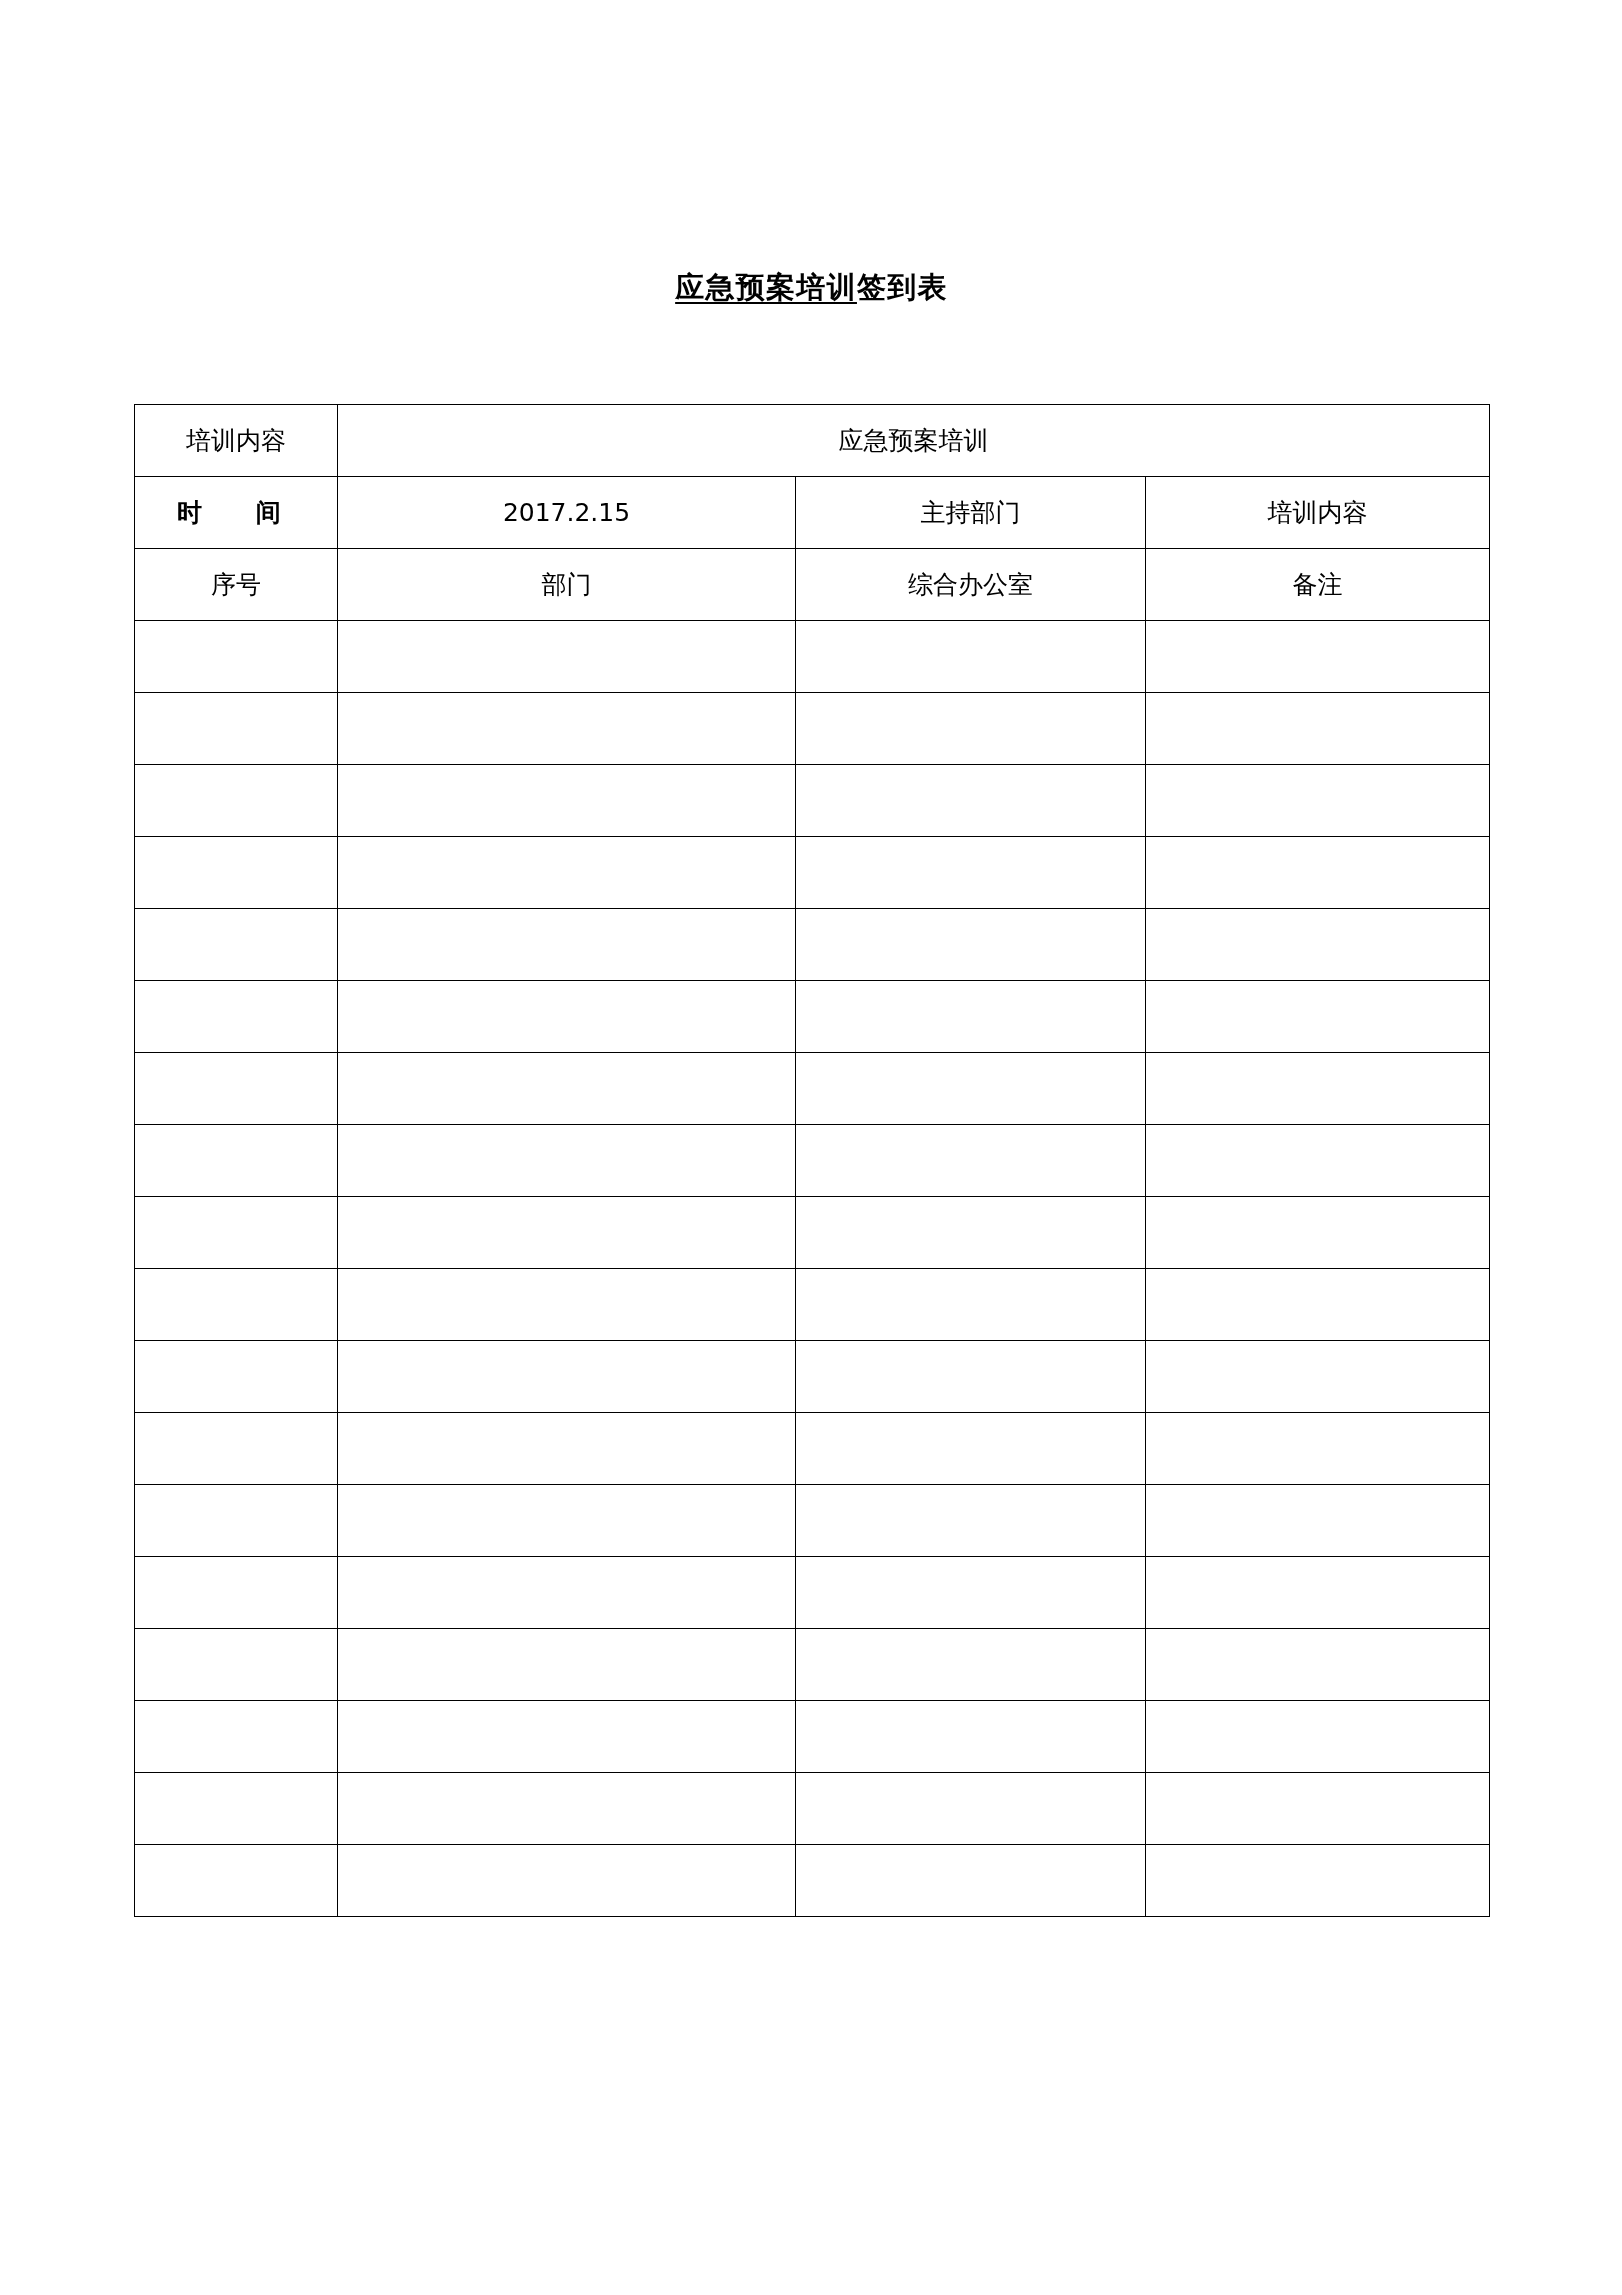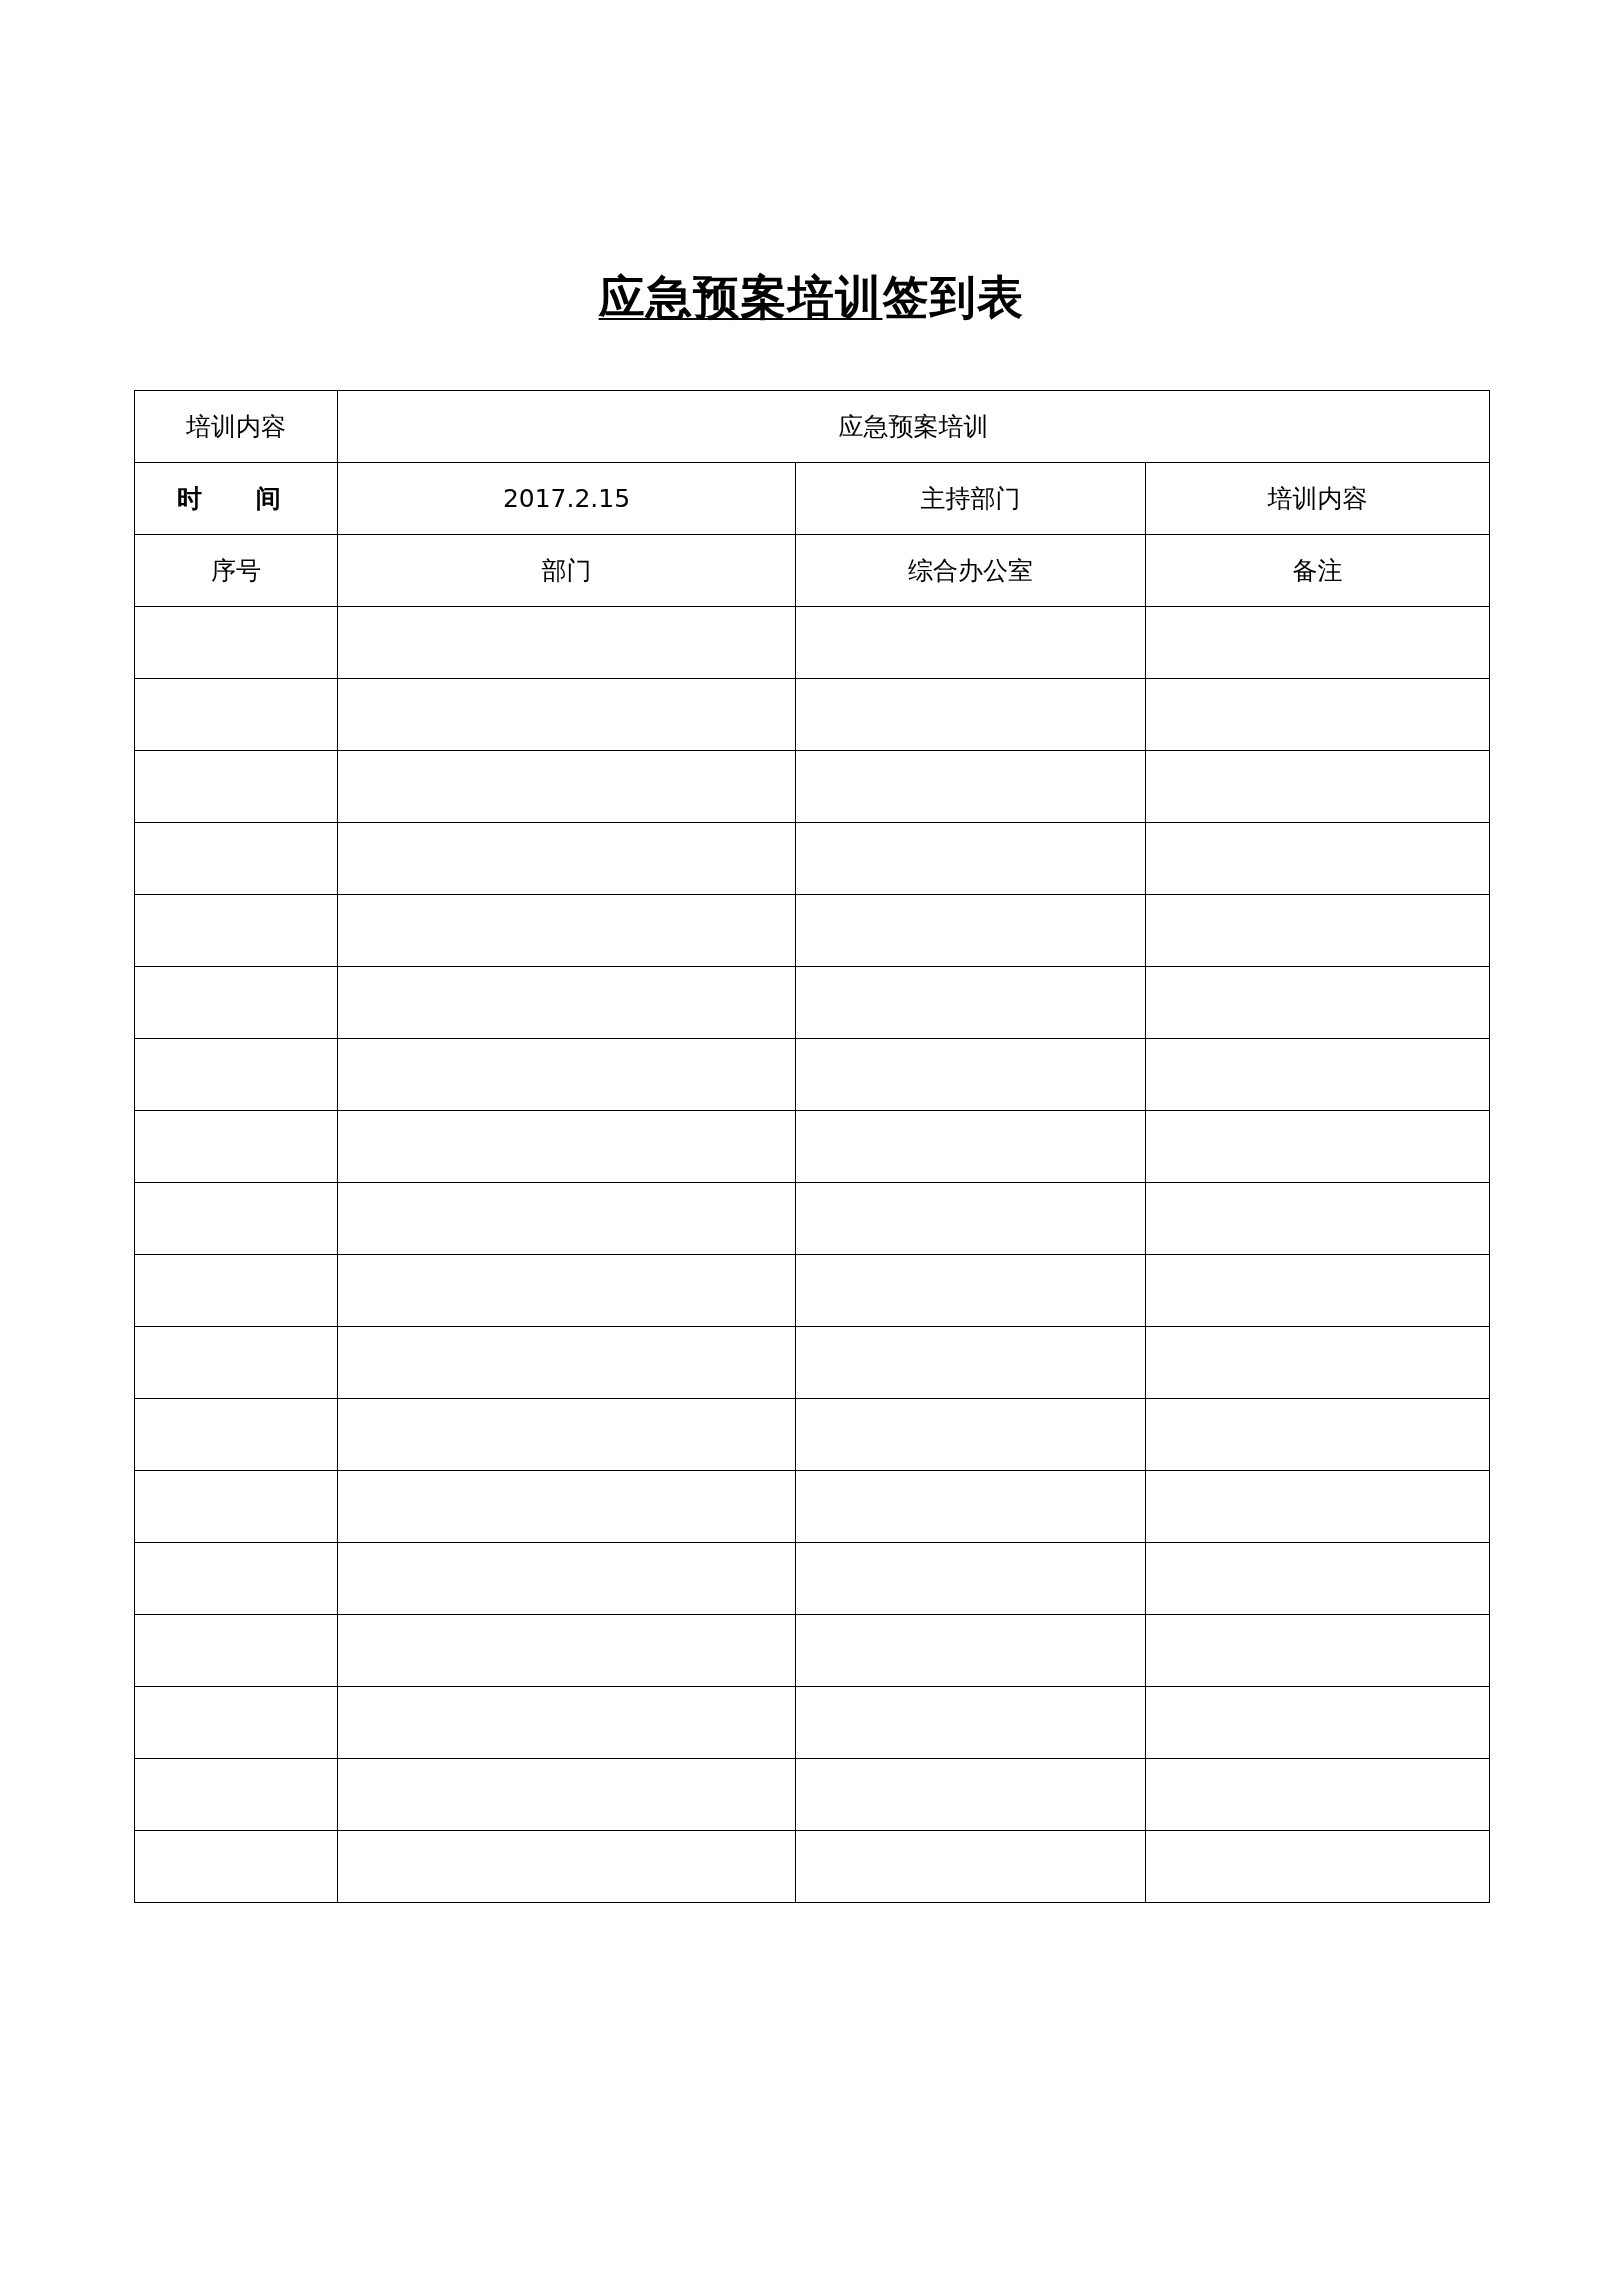--- a/index.html
+++ b/index.html
@@ -22,34 +22,34 @@
   }
   .title-wrap {
     position: absolute;
     top: 270px;
     left: 0;
     width: 1623px;
     text-align: center;
   }
   .doc-title {
     display: inline-block;
-    font-size: 46px;
+    font-size: 29px;
     font-weight: bold;
     letter-spacing: 1.3px;
     line-height: 1.2;
     font-family: "DejaVu Sans", sans-serif;
   }
   .doc-title .underlined {
     text-decoration: underline;
     text-underline-offset: 5.2px;
     text-decoration-thickness: 2px;
   }
   table.sign-table {
     position: absolute;
-    top: 390px;
+    top: 404px;
     left: 134px;
     width: 1355px;
     border-collapse: collapse;
     table-layout: fixed;
     border-radius: 10px;
   }
   table.sign-table td {
     border: 1.3px solid #000000;
     text-align: center;
     vertical-align: middle;

